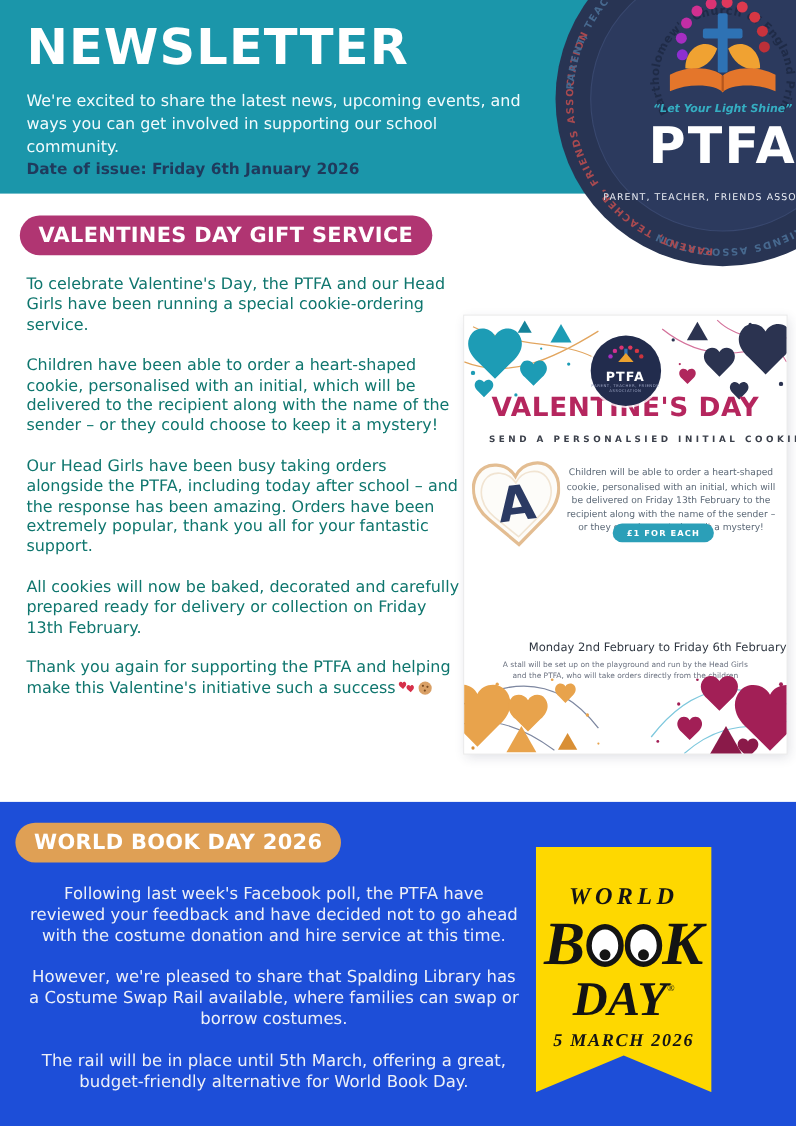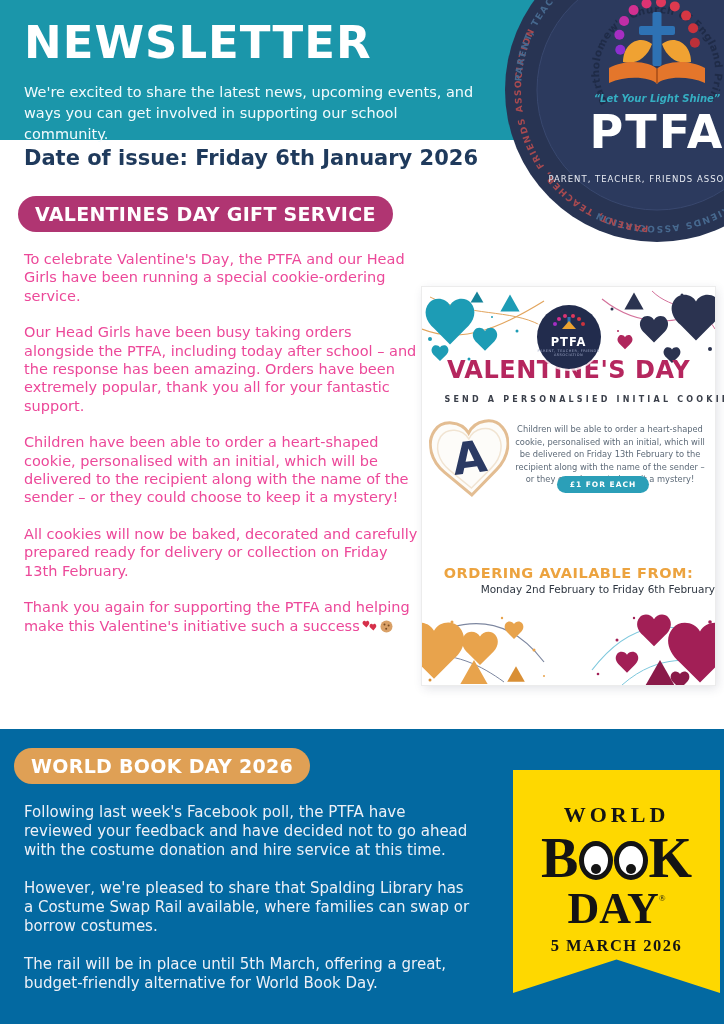--- a/index.html
+++ b/index.html
@@ -1,44 +1,44 @@
 <!DOCTYPE html>
 <html><head>
 <meta charset="utf-8">
 <style>
   html,body{margin:0;padding:0;background:#fff;}
   .page{position:relative;width:724px;height:1024px;overflow:hidden;background:#ffffff;
         font-family:"DejaVu Sans",sans-serif;}
 
   
-  .header{position:absolute;left:0;top:0;width:724px;height:140px;background:#1b96aa;}
+  .header{position:absolute;left:0;top:0;width:724px;height:176px;background:#1b96aa;}
   .header-title{position:absolute;left:24px;top:16px;font-size:45px;font-weight:800;
                 color:#ffffff;letter-spacing:1px;}
   .header-intro{position:absolute;left:24px;top:82px;width:452px;font-size:14.5px;
                 line-height:1.45;color:#f2fbfd;}
-  .header-date{position:absolute;left:24px;top:146px;font-size:21px;font-weight:700;color:#1f3a5c;}
+  .header-date{position:absolute;left:24px;top:146px;font-size:14px;font-weight:700;color:#1f3a5c;}
 
   
   .logo-wrap{position:absolute;left:457px;top:-110px;width:400px;height:400px;z-index:6;}
   .ring-text{font-size:9px;font-weight:700;letter-spacing:1.5px;}
   .ring-red{fill:#a84a50;}
   .ring-blue{fill:#47698f;}
   .school-name{font-size:10.5px;font-weight:700;fill:#1f2b47;letter-spacing:0.4px;}
   .motto{font-size:10px;font-style:italic;font-weight:700;fill:#35aec2;}
   .ptfa-big{font-size:46px;font-weight:800;fill:#ffffff;letter-spacing:2px;}
   .ptfa-sub{font-size:8.5px;fill:#e8ebf2;letter-spacing:1px;}
 
   
   .pill{position:absolute;border-radius:18px;color:#fff;font-weight:700;font-size:19px;
         padding:7px 17px;letter-spacing:0.3px;white-space:nowrap;}
   .pill-valentines{left:18px;top:196px;background:#b03572;}
 
   
   .v-text{position:absolute;left:24px;top:250px;width:396px;font-size:14.5px;
-          line-height:18.4px;color:#ec4899;}
+          line-height:18.4px;color:#0f766e;}
   .v-text p{margin:0 0 18px 0;}
   .v-text p.tight{margin-bottom:0;}
   .emoji-ic{display:inline-block;vertical-align:-2px;margin-left:2px;}
 
   
   .flyer{position:absolute;left:422px;top:287px;width:293px;height:398px;background:#ffffff;
          box-shadow:0 0 0 1px #ececec,2px 3px 10px rgba(40,50,80,.15);}
   .flyer svg.deco{position:absolute;left:0;}
   .fh-top{top:0;}
   .fh-bottom{bottom:0;}
@@ -60,30 +60,30 @@
   .flyer-message{position:absolute;left:12px;top:227px;width:269px;text-align:center;font-size:8px;
                  font-weight:800;letter-spacing:1.8px;line-height:1.62;color:#3d4653;}
   .ordering-heading{position:absolute;left:0;top:278px;width:100%;text-align:center;font-size:14.5px;
                     font-weight:800;color:#eca33f;letter-spacing:0.5px;}
   .ordering-dates{position:absolute;left:0;top:296px;width:100%;text-align:right;font-size:10.5px;
                   color:#2f3742;}
   .ordering-note{position:absolute;left:31px;top:312px;width:231px;text-align:center;font-size:6.8px;
                  line-height:1.5;color:#6b7280;}
 
   
-  .wbd{position:absolute;left:0;top:729px;width:724px;height:295px;background:#0369a1;}
+  .wbd{position:absolute;left:0;top:729px;width:724px;height:295px;background:#1d4ed8;}
   .pill-wbd{left:14px;top:19px;background:#dfa055;position:absolute;}
   .wbd-text{position:absolute;left:24px;top:74px;width:450px;font-size:15px;line-height:19px;
             color:#edf0f7;}
-  .wbd-text p{margin:0 0 19px 0;}
-
-  
-  .badge{position:absolute;left:513px;top:41px;width:207px;height:223px;background:#fed800;
+  .wbd-text p{margin:0 0 19px 0;text-align:center;}
+
+  
+  .badge{position:absolute;left:487px;top:41px;width:160px;height:223px;background:#fed800;
          clip-path:polygon(0 0,100% 0,100% 100%,50% 85%,0 100%);text-align:center;
-         font-family:"Liberation Serif","DejaVu Serif",serif;color:#141414;}
+         font-family:"Liberation Serif","DejaVu Serif",serif;color:#141414;font-style:italic;}
   .badge-world{margin-top:32px;font-size:22px;font-weight:700;letter-spacing:4px;}
   .badge-book{margin-top:2px;font-size:56px;font-weight:700;letter-spacing:0px;line-height:1;}
   .eye{display:inline-block;width:24px;height:29px;background:#ffffff;border:5px solid #141414;
        border-radius:50%;position:relative;vertical-align:-3px;margin:0 0.5px;}
   .eye::after{content:"";position:absolute;width:10px;height:10px;background:#141414;
               border-radius:50%;bottom:1px;left:50%;transform:translateX(-50%);}
   .badge-day{font-size:44px;font-weight:700;line-height:1.05;}
   .badge-reg{font-size:9px;vertical-align:22px;font-weight:400;}
   .badge-date{margin-top:4px;font-size:16.5px;font-weight:700;letter-spacing:1.5px;}
 </style>
@@ -143,22 +143,22 @@
       <text class="motto" x="200" y="212" text-anchor="middle">“Let Your Light Shine”</text>
       <text class="ptfa-big" x="200" y="258" text-anchor="middle">PTFA</text>
       <text class="ptfa-sub" x="200" y="292" text-anchor="middle">PARENT, TEACHER, FRIENDS ASSOCIATION</text>
     </svg>
   </div>
 
   <div class="pill pill-valentines">VALENTINES DAY GIFT SERVICE</div>
 
   <div class="v-text">
     <p>To celebrate Valentine's Day, the PTFA and our Head Girls have been running a special cookie-ordering service.</p>
+    <p>Children have been able to order a heart-shaped cookie, personalised with an initial, which will be delivered to the recipient along with the name of the sender – or they could choose to keep it a mystery!</p>
     <p>Our Head Girls have been busy taking orders alongside the PTFA, including today after school – and the response has been amazing. Orders have been extremely popular, thank you all for your fantastic support.</p>
-    <p>Children have been able to order a heart-shaped cookie, personalised with an initial, which will be delivered to the recipient along with the name of the sender – or they could choose to keep it a mystery!</p>
     <p>All cookies will now be baked, decorated and carefully prepared ready for delivery or collection on Friday 13th February.</p>
     <p><span>Thank you again for supporting the PTFA and helping make this Valentine's initiative such a success</span><span class="emoji-ic"><svg width="16" height="13" viewBox="0 0 16 13">
             <path d="M4,1.8 C3.4,0.6 1.8,0.4 1,1.4 C0.1,2.5 0.5,4 1.7,5.1 L4.4,7.4 L6.6,4.8 C7.6,3.6 7.5,2 6.5,1.2 C5.7,0.5 4.5,0.8 4,1.8Z" fill="#d6304a"></path>
             <path d="M11,4.8 C10.4,3.6 8.8,3.4 8,4.4 C7.1,5.5 7.5,7 8.7,8.1 L11.4,10.4 L13.6,7.8 C14.6,6.6 14.5,5 13.5,4.2 C12.7,3.5 11.5,3.8 11,4.8Z" fill="#d6304a"></path>
           </svg></span><span class="emoji-ic"><svg width="13" height="13" viewBox="0 0 13 13">
             <circle cx="6.5" cy="6.5" r="6" fill="#d9a066"></circle>
             <circle cx="4.5" cy="4.5" r="1" fill="#7a4a21"></circle>
             <circle cx="8.6" cy="5.4" r="1" fill="#7a4a21"></circle>
             <circle cx="6.2" cy="8.8" r="1" fill="#7a4a21"></circle>
           </svg></span></p>
@@ -216,22 +216,22 @@
     <div class="cookie">
       <svg width="80" height="90" viewBox="0 0 80 90">
         <path d="M40,18 C33,5 14,3 6,14 C-3,26 1,44 14,56 L40,80 L66,56 C79,44 83,26 74,14 C66,3 47,5 40,18 Z" fill="#fdfcf9" stroke="#e3bd92" stroke-width="3"></path>
         <path d="M40,24 C34,13 19,11 12,20 C5,30 8,44 19,54 L40,73 L61,54 C72,44 75,30 68,20 C61,11 46,13 40,24 Z" fill="none" stroke="#f1e4d2" stroke-width="1.5"></path>
         <text x="40" y="58" text-anchor="middle" font-size="44" font-weight="800" fill="#2b3a63" transform="rotate(-4 40 48)">A</text>
       </svg>
     </div>
 
     <div class="flyer-body">Children will be able to order a heart-shaped cookie, personalised with an initial, which will be delivered on Friday 13th February to the recipient along with the name of the sender – or they can choose to keep it a mystery!</div>
     <div class="price-btn">£1 FOR EACH COOKIE</div>
-    <div class="ordering-heading">ORDERING AVAILABLE FROM:</div>
     <div class="ordering-dates">Monday 2nd February to Friday 6th February</div>
+    <div class="ordering-note">A stall will be set up on the playground and run by the Head Girls and the PTFA, who will take orders directly from the children</div>
 
     <svg class="deco fh-bottom" width="293" height="75" viewBox="0 0 293 75">
       <path d="M0,30 C50,2 90,10 122,52" stroke="#7d87a0" stroke-width="1.2" fill="none"></path>
       <path d="M0,48 C30,40 60,56 82,72" stroke="#7d87a0" stroke-width="1" fill="none"></path>
       <use href="#heartP" transform="translate(12,40) scale(3.2)" fill="#e8a34c"></use>
       <use href="#heartP" transform="translate(58,38) scale(1.9)" fill="#e8a34c"></use>
       <polygon points="0,-7 8,7 -8,7" transform="translate(52,62) scale(1.7)" fill="#e8a34c"></polygon>
       <polygon points="0,-7 8,7 -8,7" transform="translate(94,64) scale(1.1)" fill="#d98f35"></polygon>
       <use href="#heartP" transform="translate(92,20) scale(1.0)" fill="#e8a34c"></use>
       <circle cx="30" cy="12" r="1.5" fill="#e8a34c"></circle>

